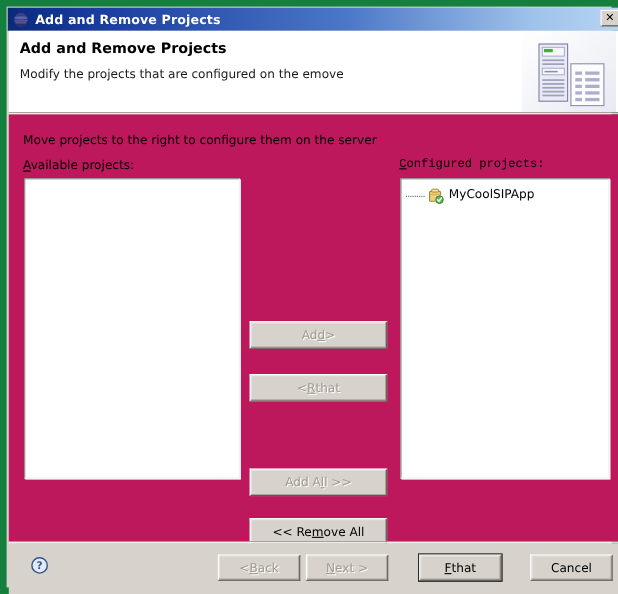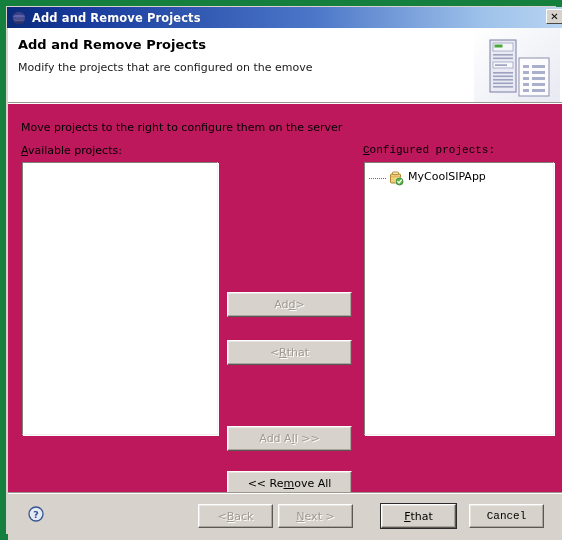--- a/index.html
+++ b/index.html
@@ -260,21 +260,21 @@
     position: absolute;
     top: 10px;
     width: 75px;
     height: 24px;
   }
   #btn-back   { left: 190px; }
   #btn-next   { left: 270px; }
   #btn-finish { left: 373px; border: 1px solid #ffffff;
                 border-right-color: #5b5752; border-bottom-color: #5b5752;
                 outline: 1px solid #2b2b2b; outline-offset: 0px; }
-  #btn-cancel { left: 461px; font-family: Liberation Mono, monospace; }
+  #btn-cancel { left: 474px; }
 
   
   svg { display: block; }
 </style>
 </head>
 <body>
 
 <div class="window">
 
   <div class="titlebar">

